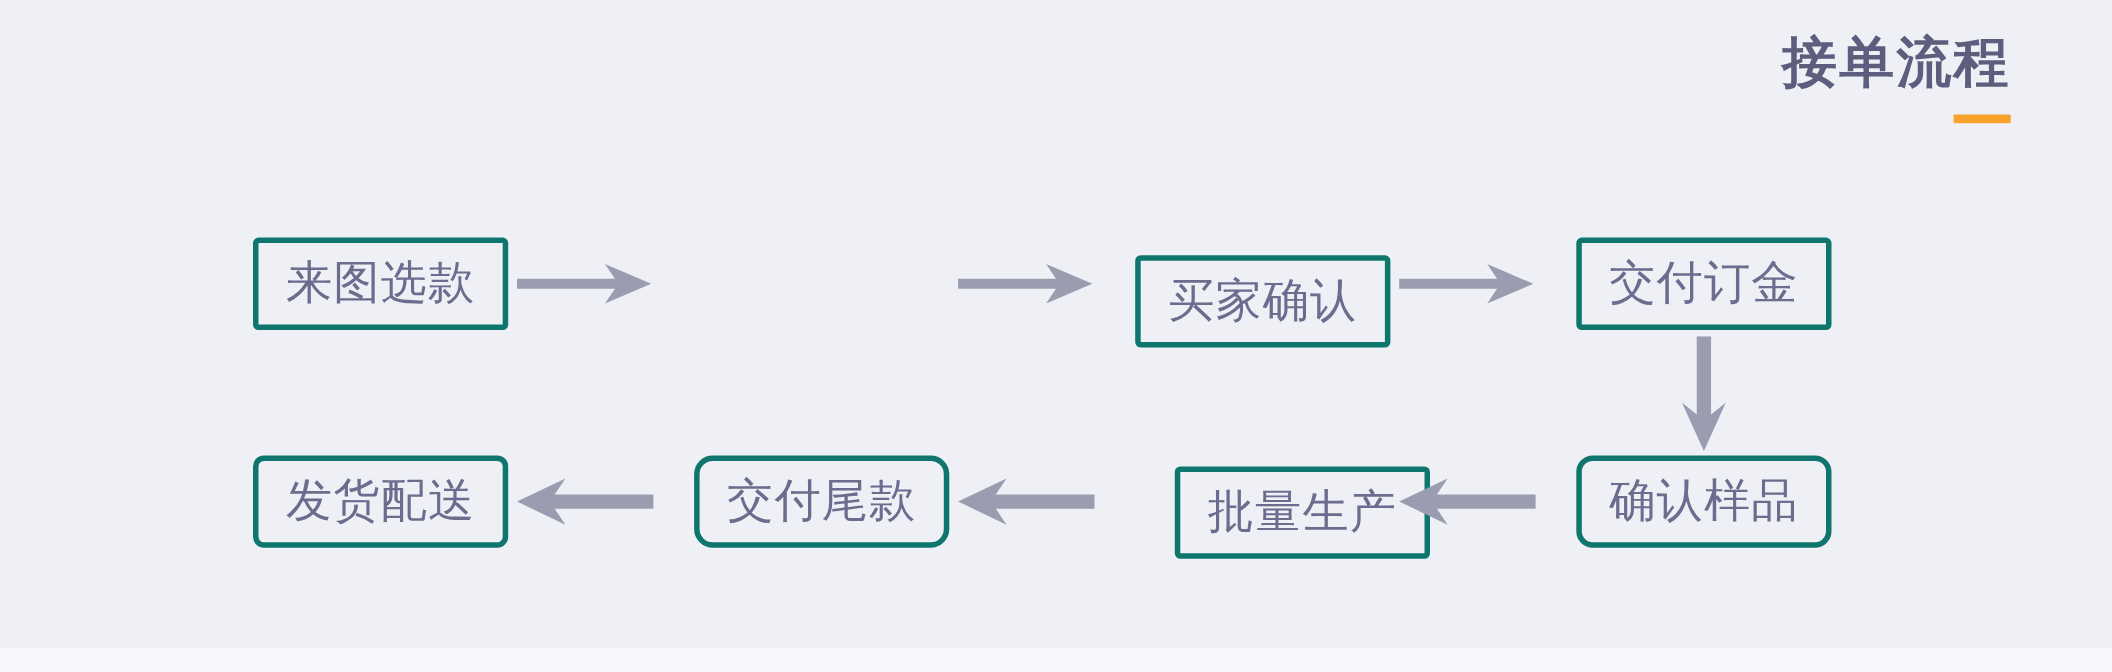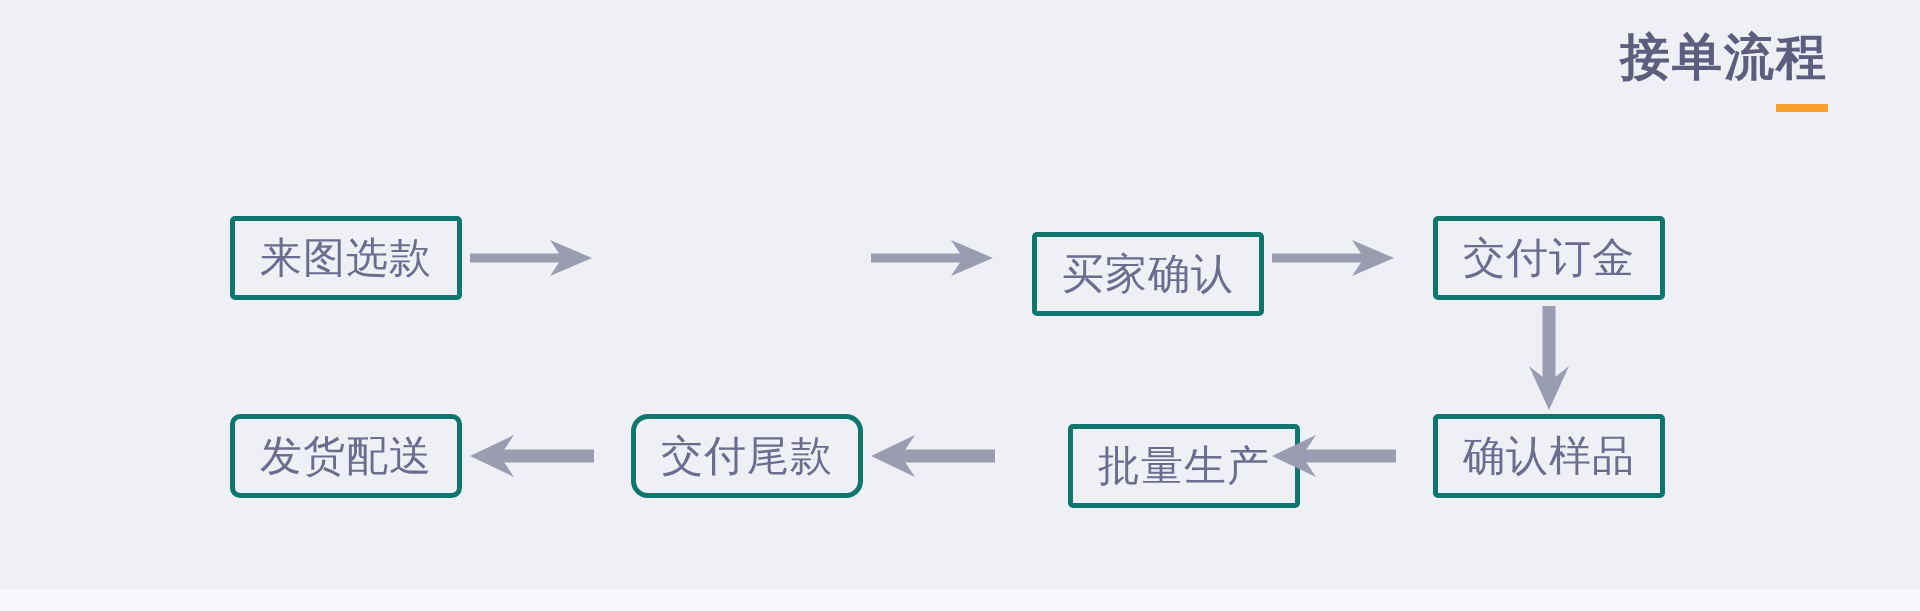--- a/index.html
+++ b/index.html
@@ -80,21 +80,21 @@
     letter-spacing: 1px;
     font-family: "Liberation Serif", "DejaVu Serif", serif;
   }
 
   
   .n0 { left: 230px;  top: 216px; }
   .n1 { left: 631px;  top: 216px; }
   .n2 { left: 1032px; top: 216px; margin-top: 16px; }
   .n3 { left: 1433px; top: 216px; }
 
-  .n4 { left: 1433px; top: 414px; }
+  .n4 { left: 1433px; top: 414px; border-radius: 15px; }
   .n5 { left: 1032px; top: 424px; margin-left: 36px; }
   .n6 { left: 631px;  top: 414px; border-radius: 17px; }
   .n7 { left: 230px;  top: 414px; border-radius: 10px; }
 
   
   .arrow-h {
     position: absolute;
     width: 132px;
     height: 52px;
   }

